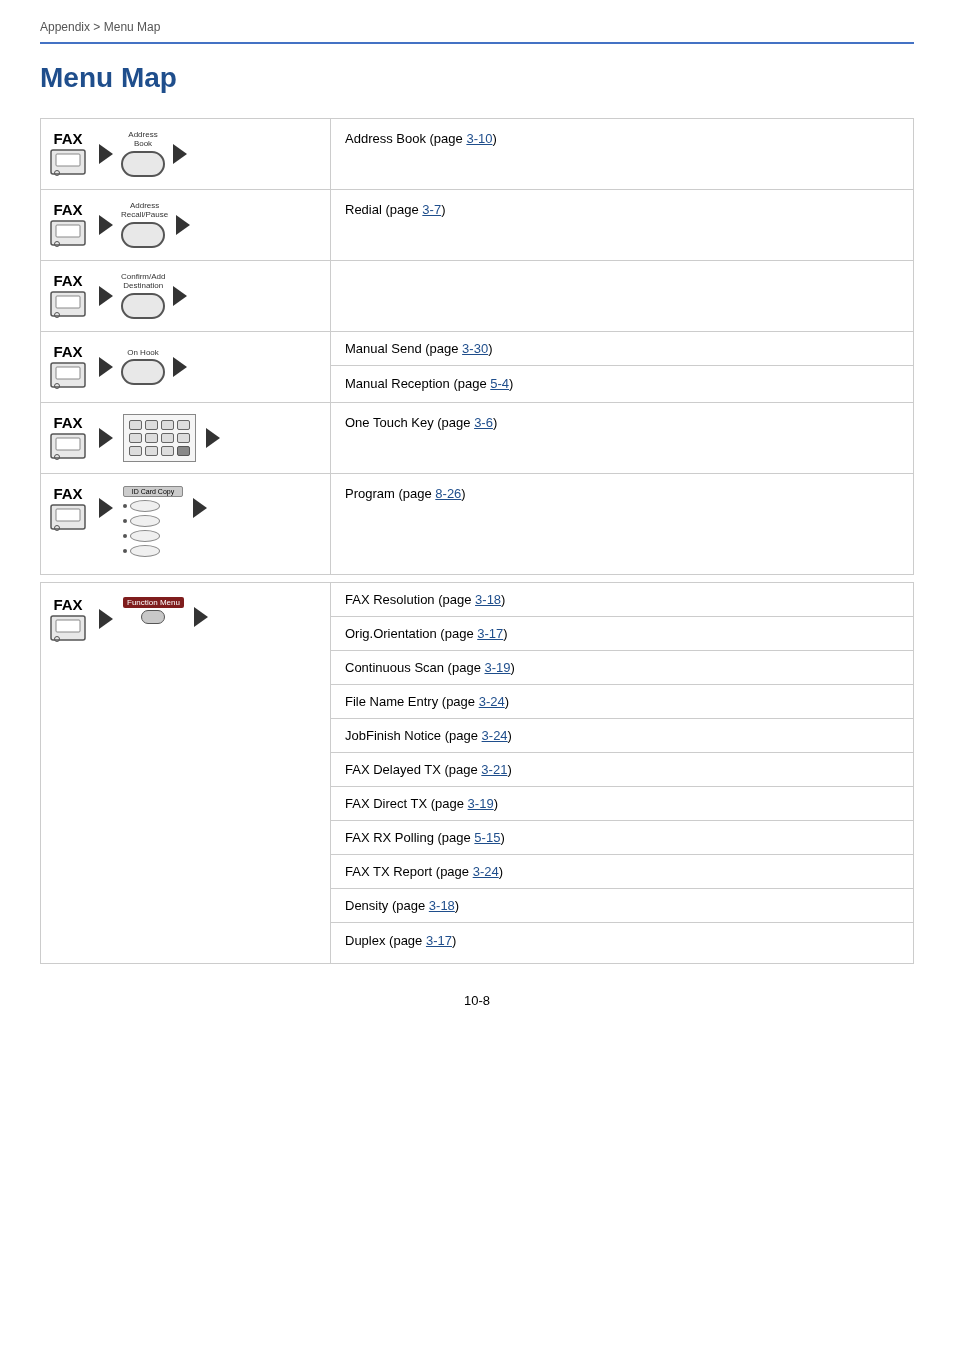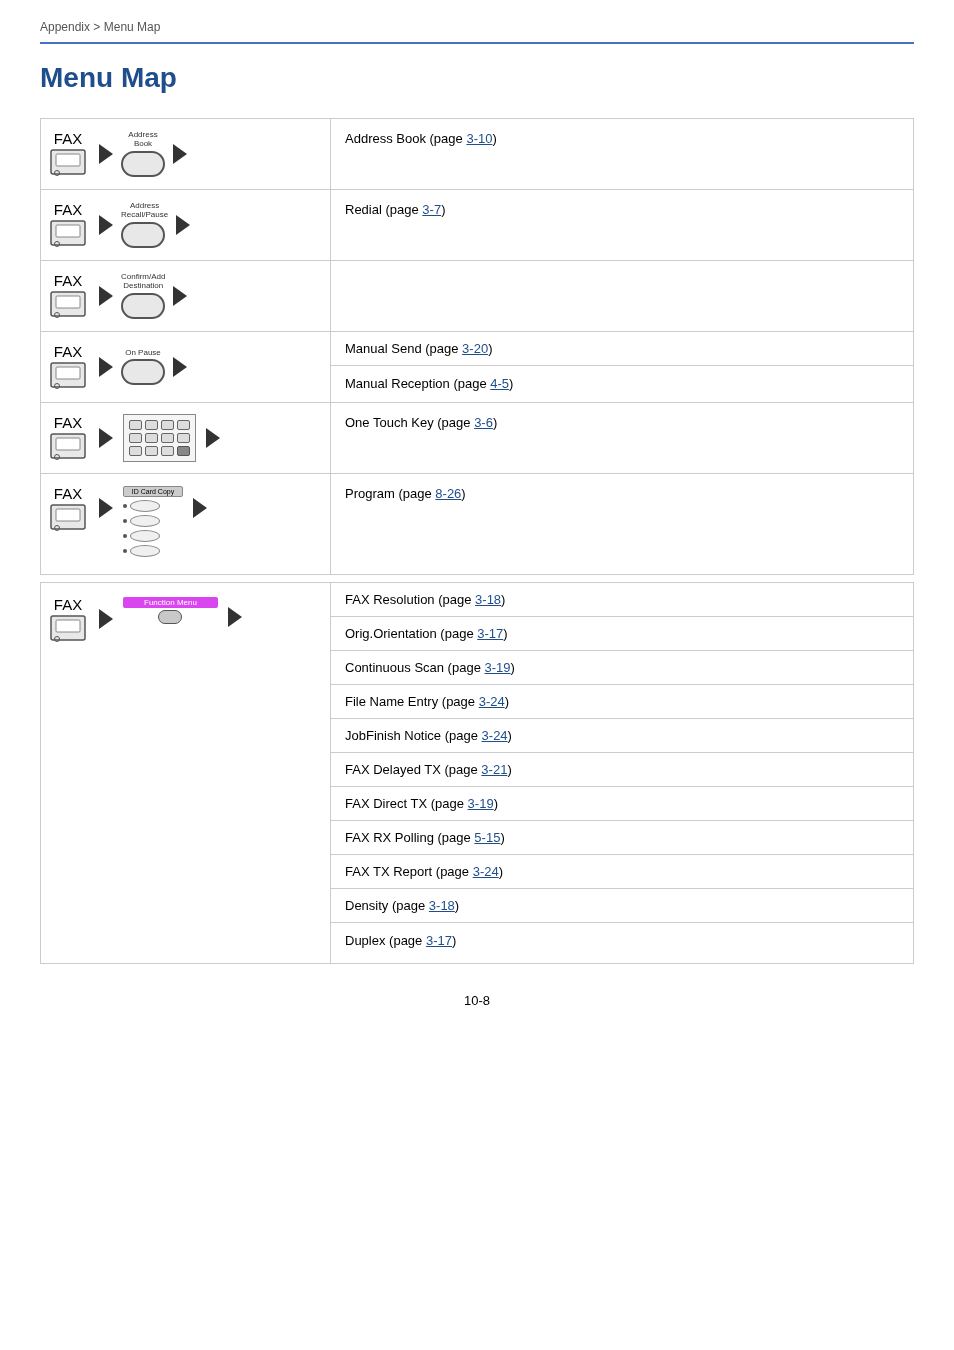--- a/index.html
+++ b/index.html
@@ -78,21 +78,21 @@
 
     .fax-left {
       display: flex;
       flex-direction: column;
       align-items: center;
       margin-right: 4px;
     }
 
     .fax-text {
       font-size: 15px;
-      font-weight: normal;
+      font-weight: bold;
       line-height: 1;
     }
 
     .link {
       color: #1f4e8c;
       text-decoration: underline;
     }
 
     .page-number {
       text-align: center;
@@ -230,32 +230,32 @@
         <div class="fax-left">
           <span class="fax-text">FAX</span>
           <svg width="38" height="32" viewBox="0 0 38 32">
             <rect x="2" y="4" width="34" height="24" rx="2" fill="#e8e8e8" stroke="#555" stroke-width="1.5"></rect>
             <rect x="7" y="8" width="24" height="12" rx="1" fill="#fff" stroke="#888" stroke-width="1"></rect>
             <circle cx="8" cy="27" r="2.5" fill="none" stroke="#555" stroke-width="1"></circle>
           </svg>
         </div>
         <div class="arrow-right"></div>
         <div class="button-icon">
-          <div class="btn-label">On Pause</div>
+          <div class="btn-label">On Hook</div>
           <div class="btn-oval"></div>
         </div>
         <div class="arrow-right"></div>
       </div>
     </div>
     <div class="section-right">
       <div class="section-right-cell">
-        <span>Manual Send (page <a class="link">3-20</a>)</span>
-      </div>
-      <div class="section-right-cell">
-        <span>Manual Reception (page <a class="link">4-5</a>)</span>
+        <span>Manual Send (page <a class="link">3-30</a>)</span>
+      </div>
+      <div class="section-right-cell">
+        <span>Manual Reception (page <a class="link">5-4</a>)</span>
       </div>
     </div>
   </div>
 
   <div class="menu-section">
     <div class="section-left">
       <div class="fax-group">
         <div class="fax-left">
           <span class="fax-text">FAX</span>
           <svg width="38" height="32" viewBox="0 0 38 32">
@@ -339,21 +339,21 @@
           <span class="fax-text">FAX</span>
           <svg width="38" height="32" viewBox="0 0 38 32">
             <rect x="2" y="4" width="34" height="24" rx="2" fill="#e8e8e8" stroke="#555" stroke-width="1.5"></rect>
             <rect x="7" y="8" width="24" height="12" rx="1" fill="#fff" stroke="#888" stroke-width="1"></rect>
             <circle cx="8" cy="27" r="2.5" fill="none" stroke="#555" stroke-width="1"></circle>
           </svg>
         </div>
         <div class="arrow-right" style="margin-top:12px;"></div>
 
         <div style="display:flex;flex-direction:column;align-items:center;justify-content:flex-start;gap:2px;margin:0 2px;">
-          <div style="font-size:8px;background:#d946ef;color:#fff;padding:1px 21px;border-radius:2px;white-space:nowrap;">Function Menu</div>
+          <div style="font-size:8px;background:#7f1d1d;color:#fff;padding:1px 4px;border-radius:2px;white-space:nowrap;">Function Menu</div>
           <div style="width:24px;height:14px;border-radius:7px;border:1px solid #555;background:#c8c8c8;"></div>
         </div>
         <div class="arrow-right" style="margin-top:10px;"></div>
       </div>
     </div>
     <div class="section-right">
       <div class="section-right-cell">
           <span>FAX Resolution (page <a class="link">3-18</a>)</span>
         </div>
       <div class="section-right-cell">

